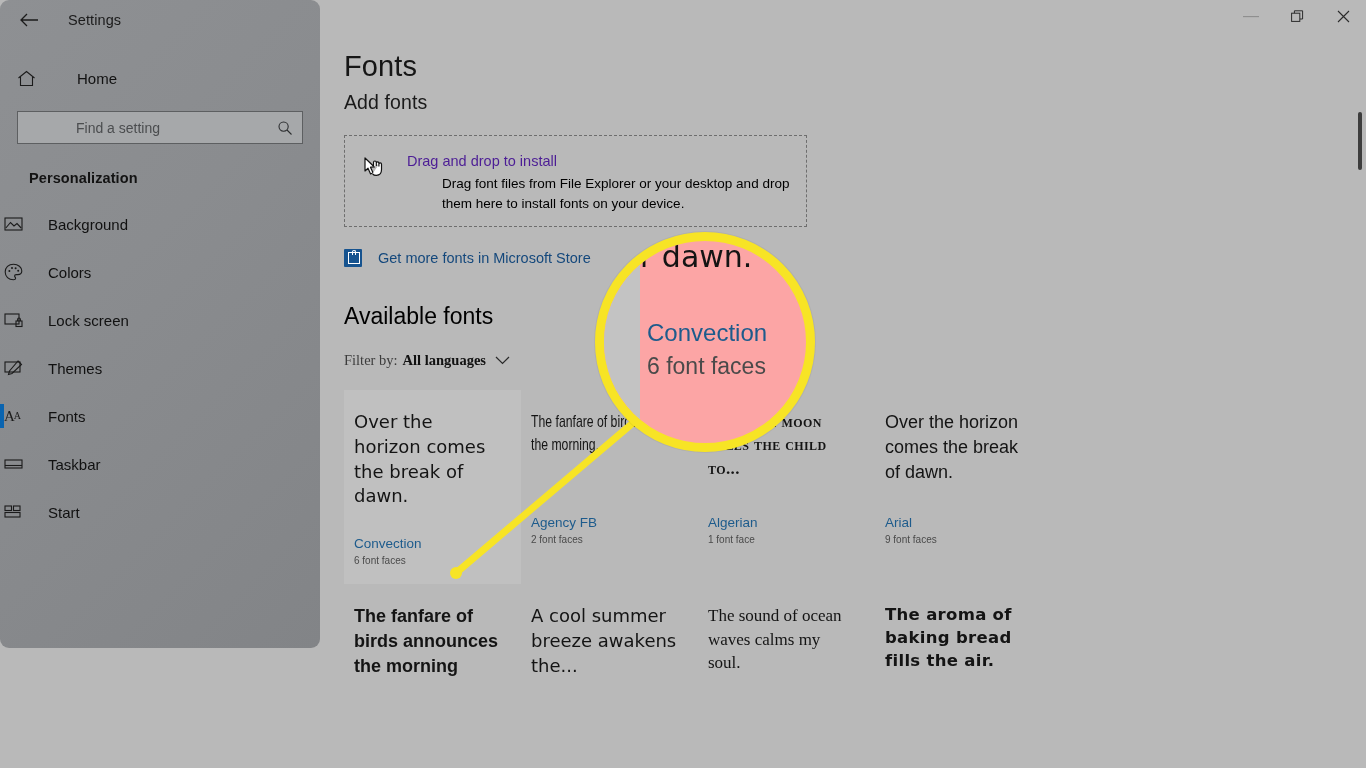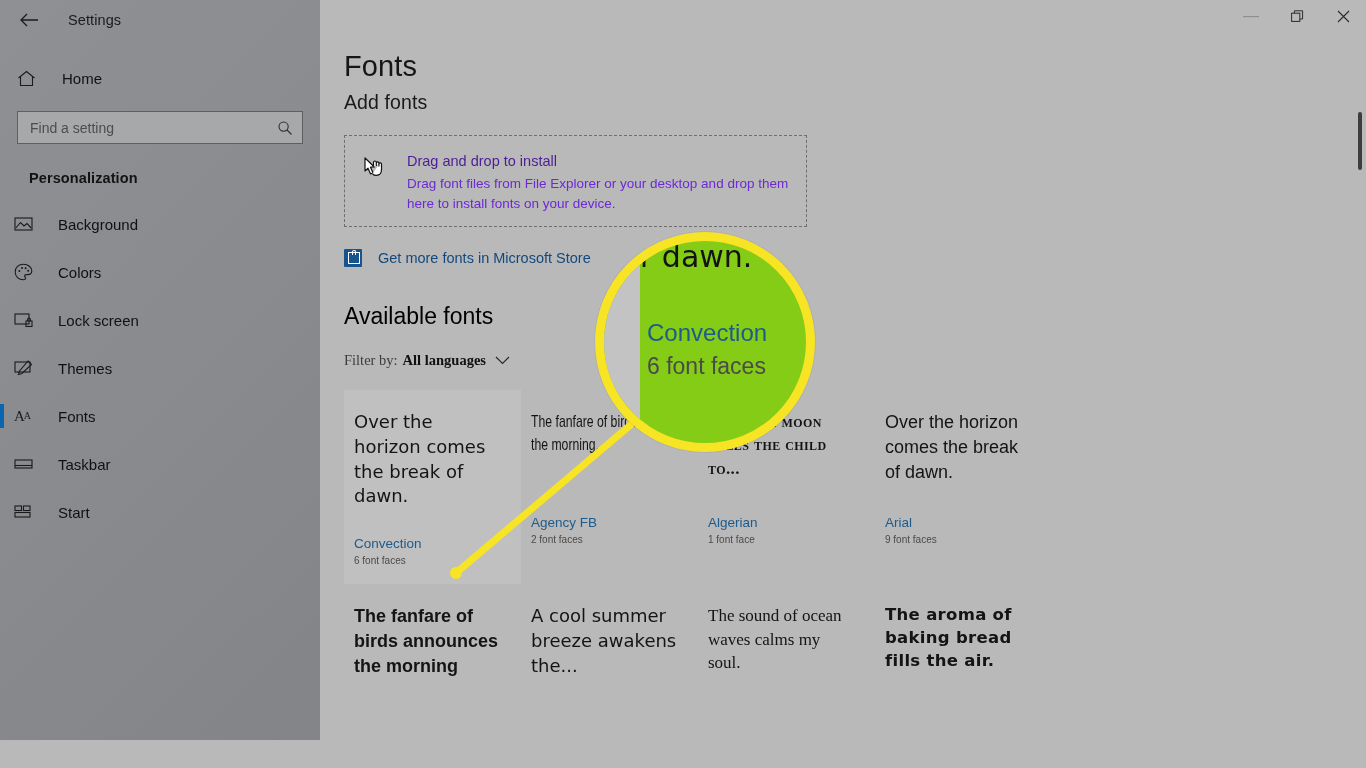--- a/index.html
+++ b/index.html
@@ -11,23 +11,24 @@
   }
   #app {
     position: relative;
     width: 1366px; height: 768px;
     display: flex;
   }
 
   
   .sidebar {
     position: relative;
-    width: 320px; height: 740px;
+    width: 320px; height: 648px;
     background: linear-gradient(135deg, #8e9093 0%, #8a8c8f 40%, #828487 100%);
     flex: 0 0 320px;
+    border-radius: 9px;
   }
   .titlebar-left {
     height: 40px;
     display: flex; align-items: center;
     padding-left: 12px;
   }
   .back-arrow {
     width: 34px; height: 30px;
     display: flex; align-items: center; justify-content: center;
     color: #1b1b1b;
@@ -39,29 +40,30 @@
     margin-left: 22px;
     letter-spacing: .1px;
   }
   .home-row {
     display: flex; align-items: center;
     height: 40px;
     margin-top: 18px;
     padding-left: 17px;
   }
   .home-row .ic { width: 30px; display:flex; align-items:center; color:#1b1b1b; }
-  .home-row .lbl { font-size: 15px; color: #121212; margin-left: 15px; }
+  .home-row .lbl { font-size: 15px; color: #121212; margin-left: 30px; }
 
   .search-wrap {
     margin: 13px 17px 0 17px;
     height: 33px;
     background: #a6a8aa;
     border: 1px solid #5d5f61;
     display: flex; align-items: center;
     position: relative;
+    padding-left: 46px;
   }
   .search-wrap input {
     border: 0; outline: 0; background: transparent;
     font-family: "Liberation Sans", sans-serif;
     font-size: 14px;
     color: #2a2a2a;
     padding: 0 34px 0 12px;
     width: 100%;
     height: 100%;
   }
@@ -77,21 +79,21 @@
     color: #131313;
     margin: 26px 0 0 29px;
     letter-spacing: .1px;
   }
 
   .nav { margin-top: 14px; }
   .nav-item {
     position: relative;
     display: flex; align-items: center;
     height: 48px;
-    padding-left: 14px;
+    padding-left: 4px;
     cursor: default;
   }
   .nav-item .ic {
     width: 28px; display: flex; align-items: center; justify-content: flex-start;
     color: #1b1b1b;
   }
   .nav-item .lbl {
     font-size: 15px; color: #111;
     margin-left: 16px;
   }
@@ -149,23 +151,24 @@
     margin-top: 21px;
     width: 463px; height: 92px;
     border: 1px dashed #6e6e6e;
     display: flex; align-items: flex-start;
     padding: 17px 14px 0 16px;
   }
   .dropzone .cursor-ic { width: 40px; flex: 0 0 40px; color: #1c1c1c; padding-top: 2px;}
   .dz-text { margin-left: 6px; }
   .dz-title { font-size: 14.5px; color: #4c1d95; }
   .dz-desc {
-    font-size: 13.5px; color: #6d28d9;
+    font-size: 13.5px; color: #000000;
     margin-top: 5px; line-height: 1.48;
     max-width: 392px;
+    margin-left: 35px;
   }
 
   .store-link {
     display: flex; align-items: center;
     margin-top: 22px;
   }
   .store-icon {
     width: 18px; height: 18px; flex: 0 0 18px;
     background: #16538f;
     position: relative;
@@ -280,21 +283,21 @@
     left: 0; top: 0;
     width: 1366px; height: 768px;
     pointer-events: none;
   }
   .magnifier {
     position: absolute;
     left: 595px; top: 232px;
     width: 220px; height: 220px;
     border-radius: 50%;
     border: 9px solid #f7e425;
-    background: #84cc16;
+    background: #fca5a5;
     overflow: hidden;
     box-shadow: 0 0 0 1px rgba(0,0,0,.05);
   }
   .mag-inner {
     position: absolute;
     left: 0; top: 0; width: 100%; height: 100%;
   }
   .mag-toptext {
     position: absolute;
     left: 36px; top: -2px;

